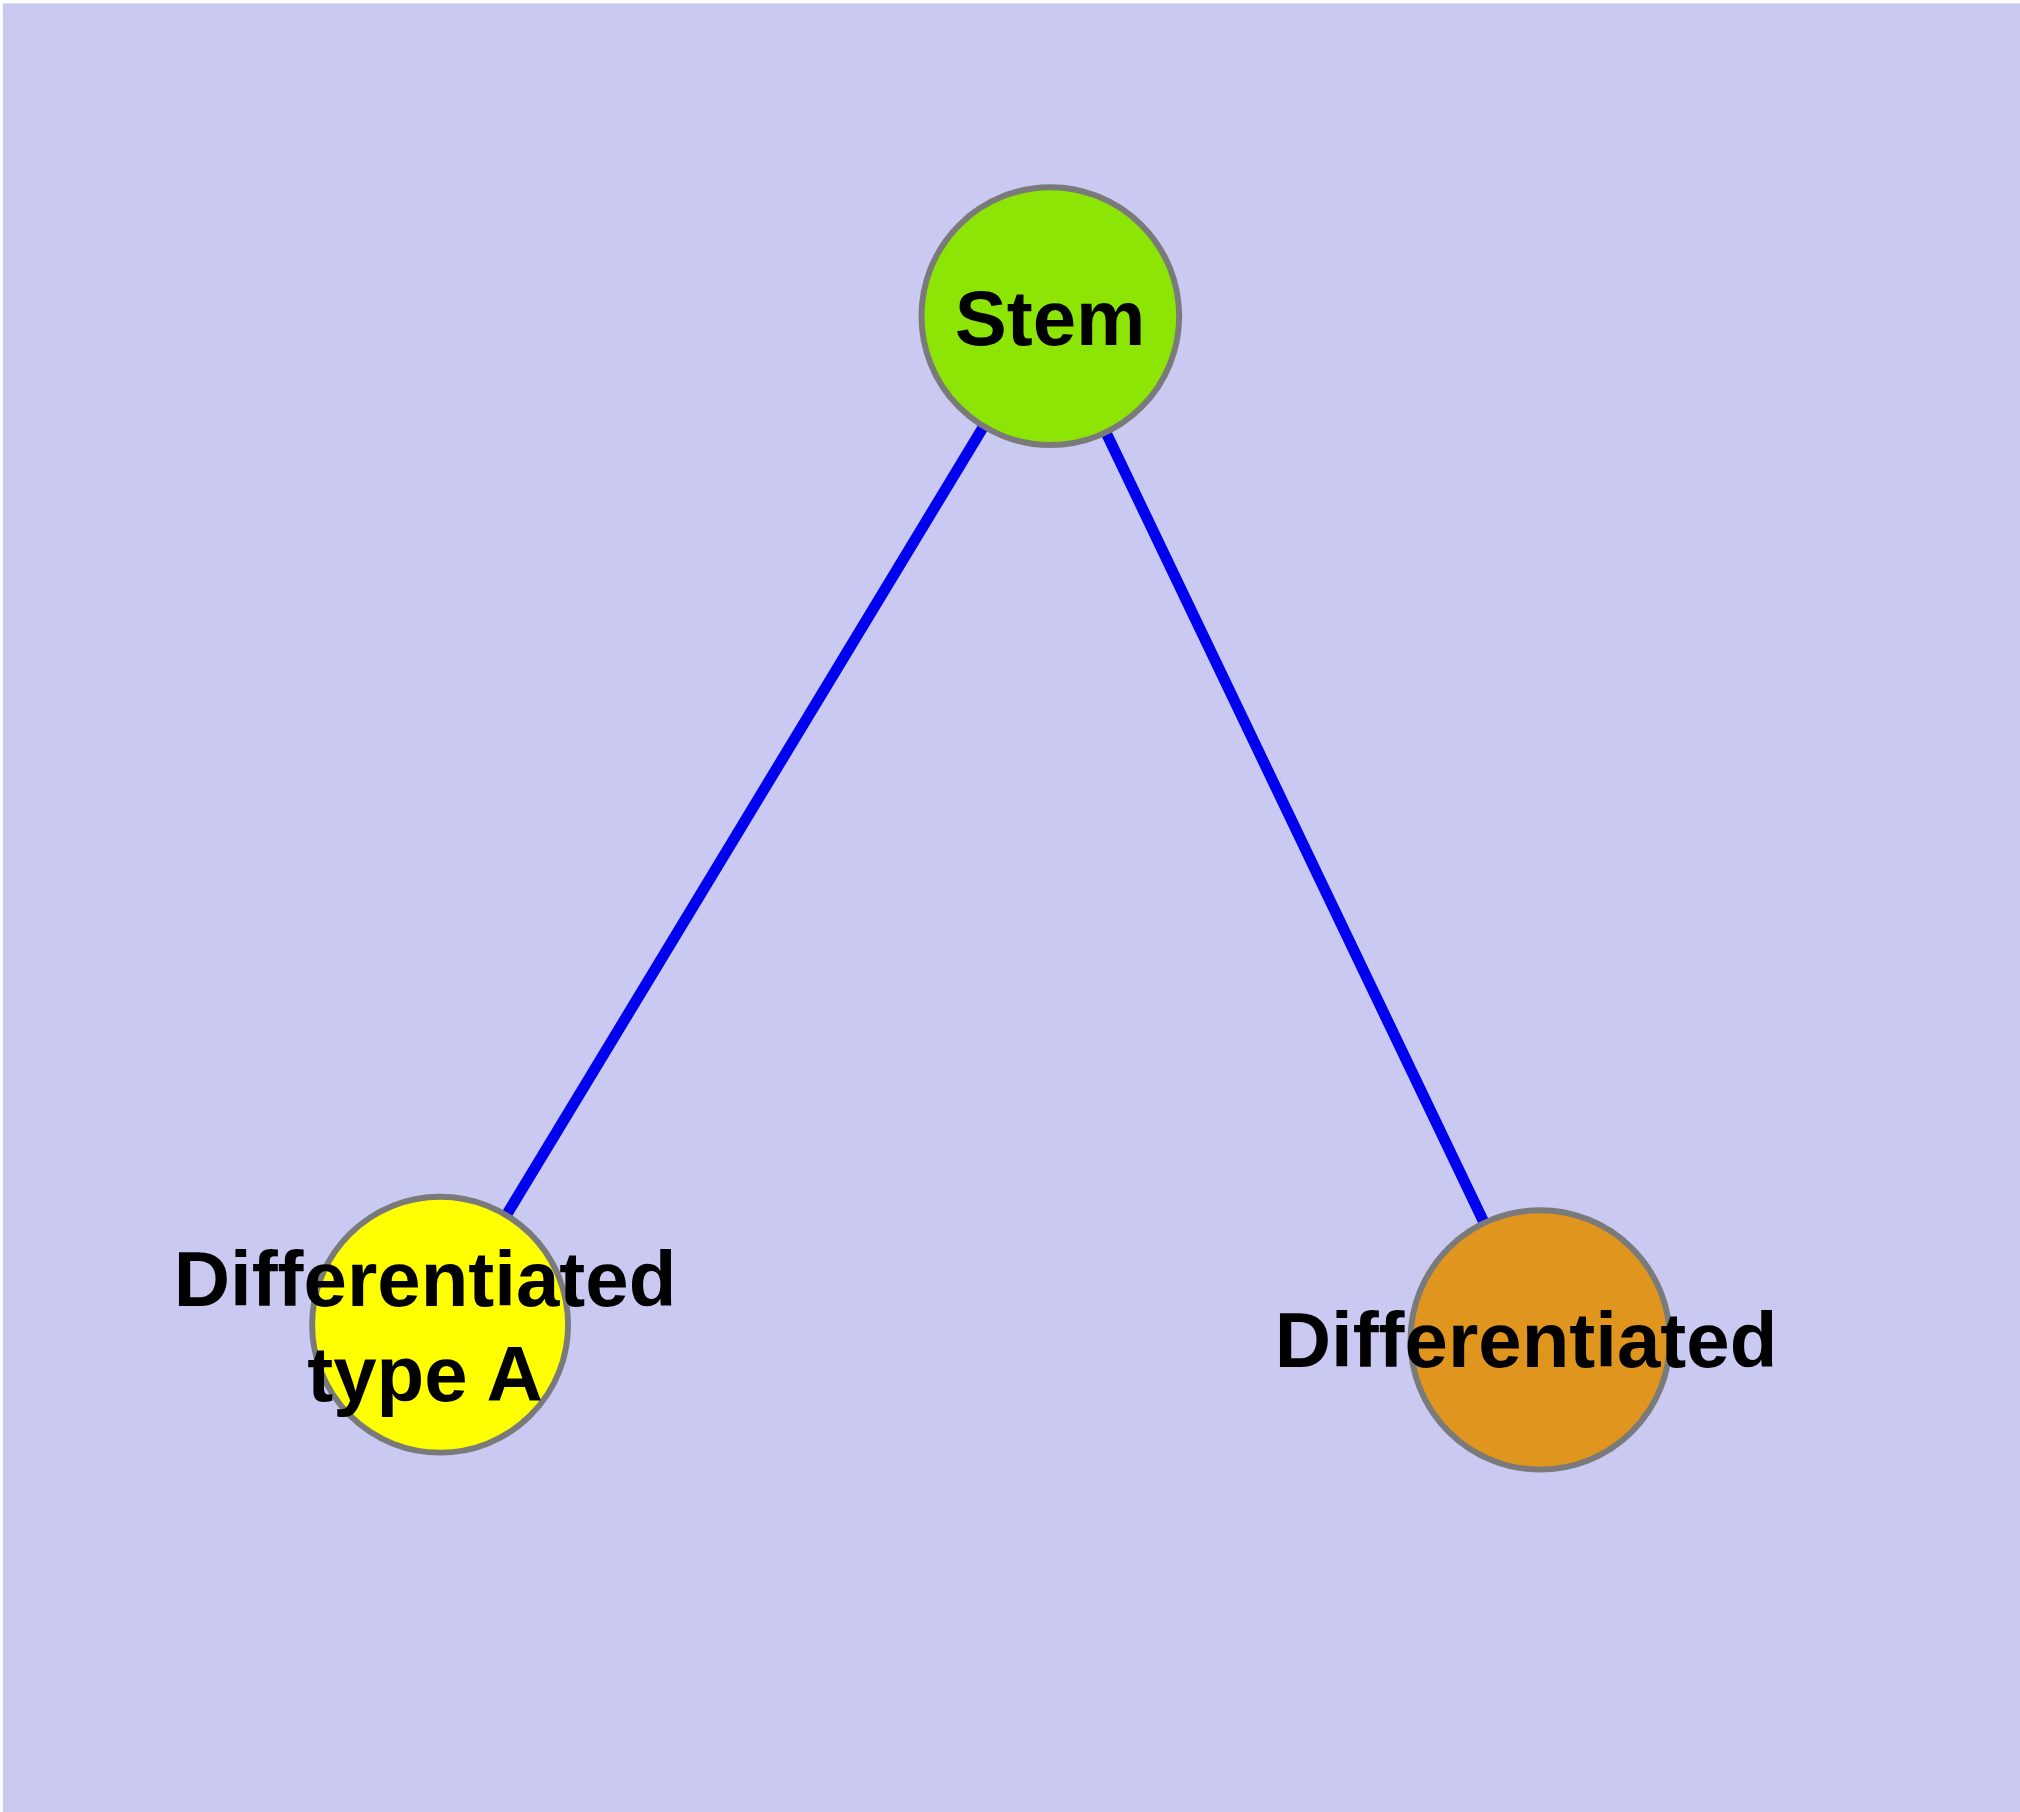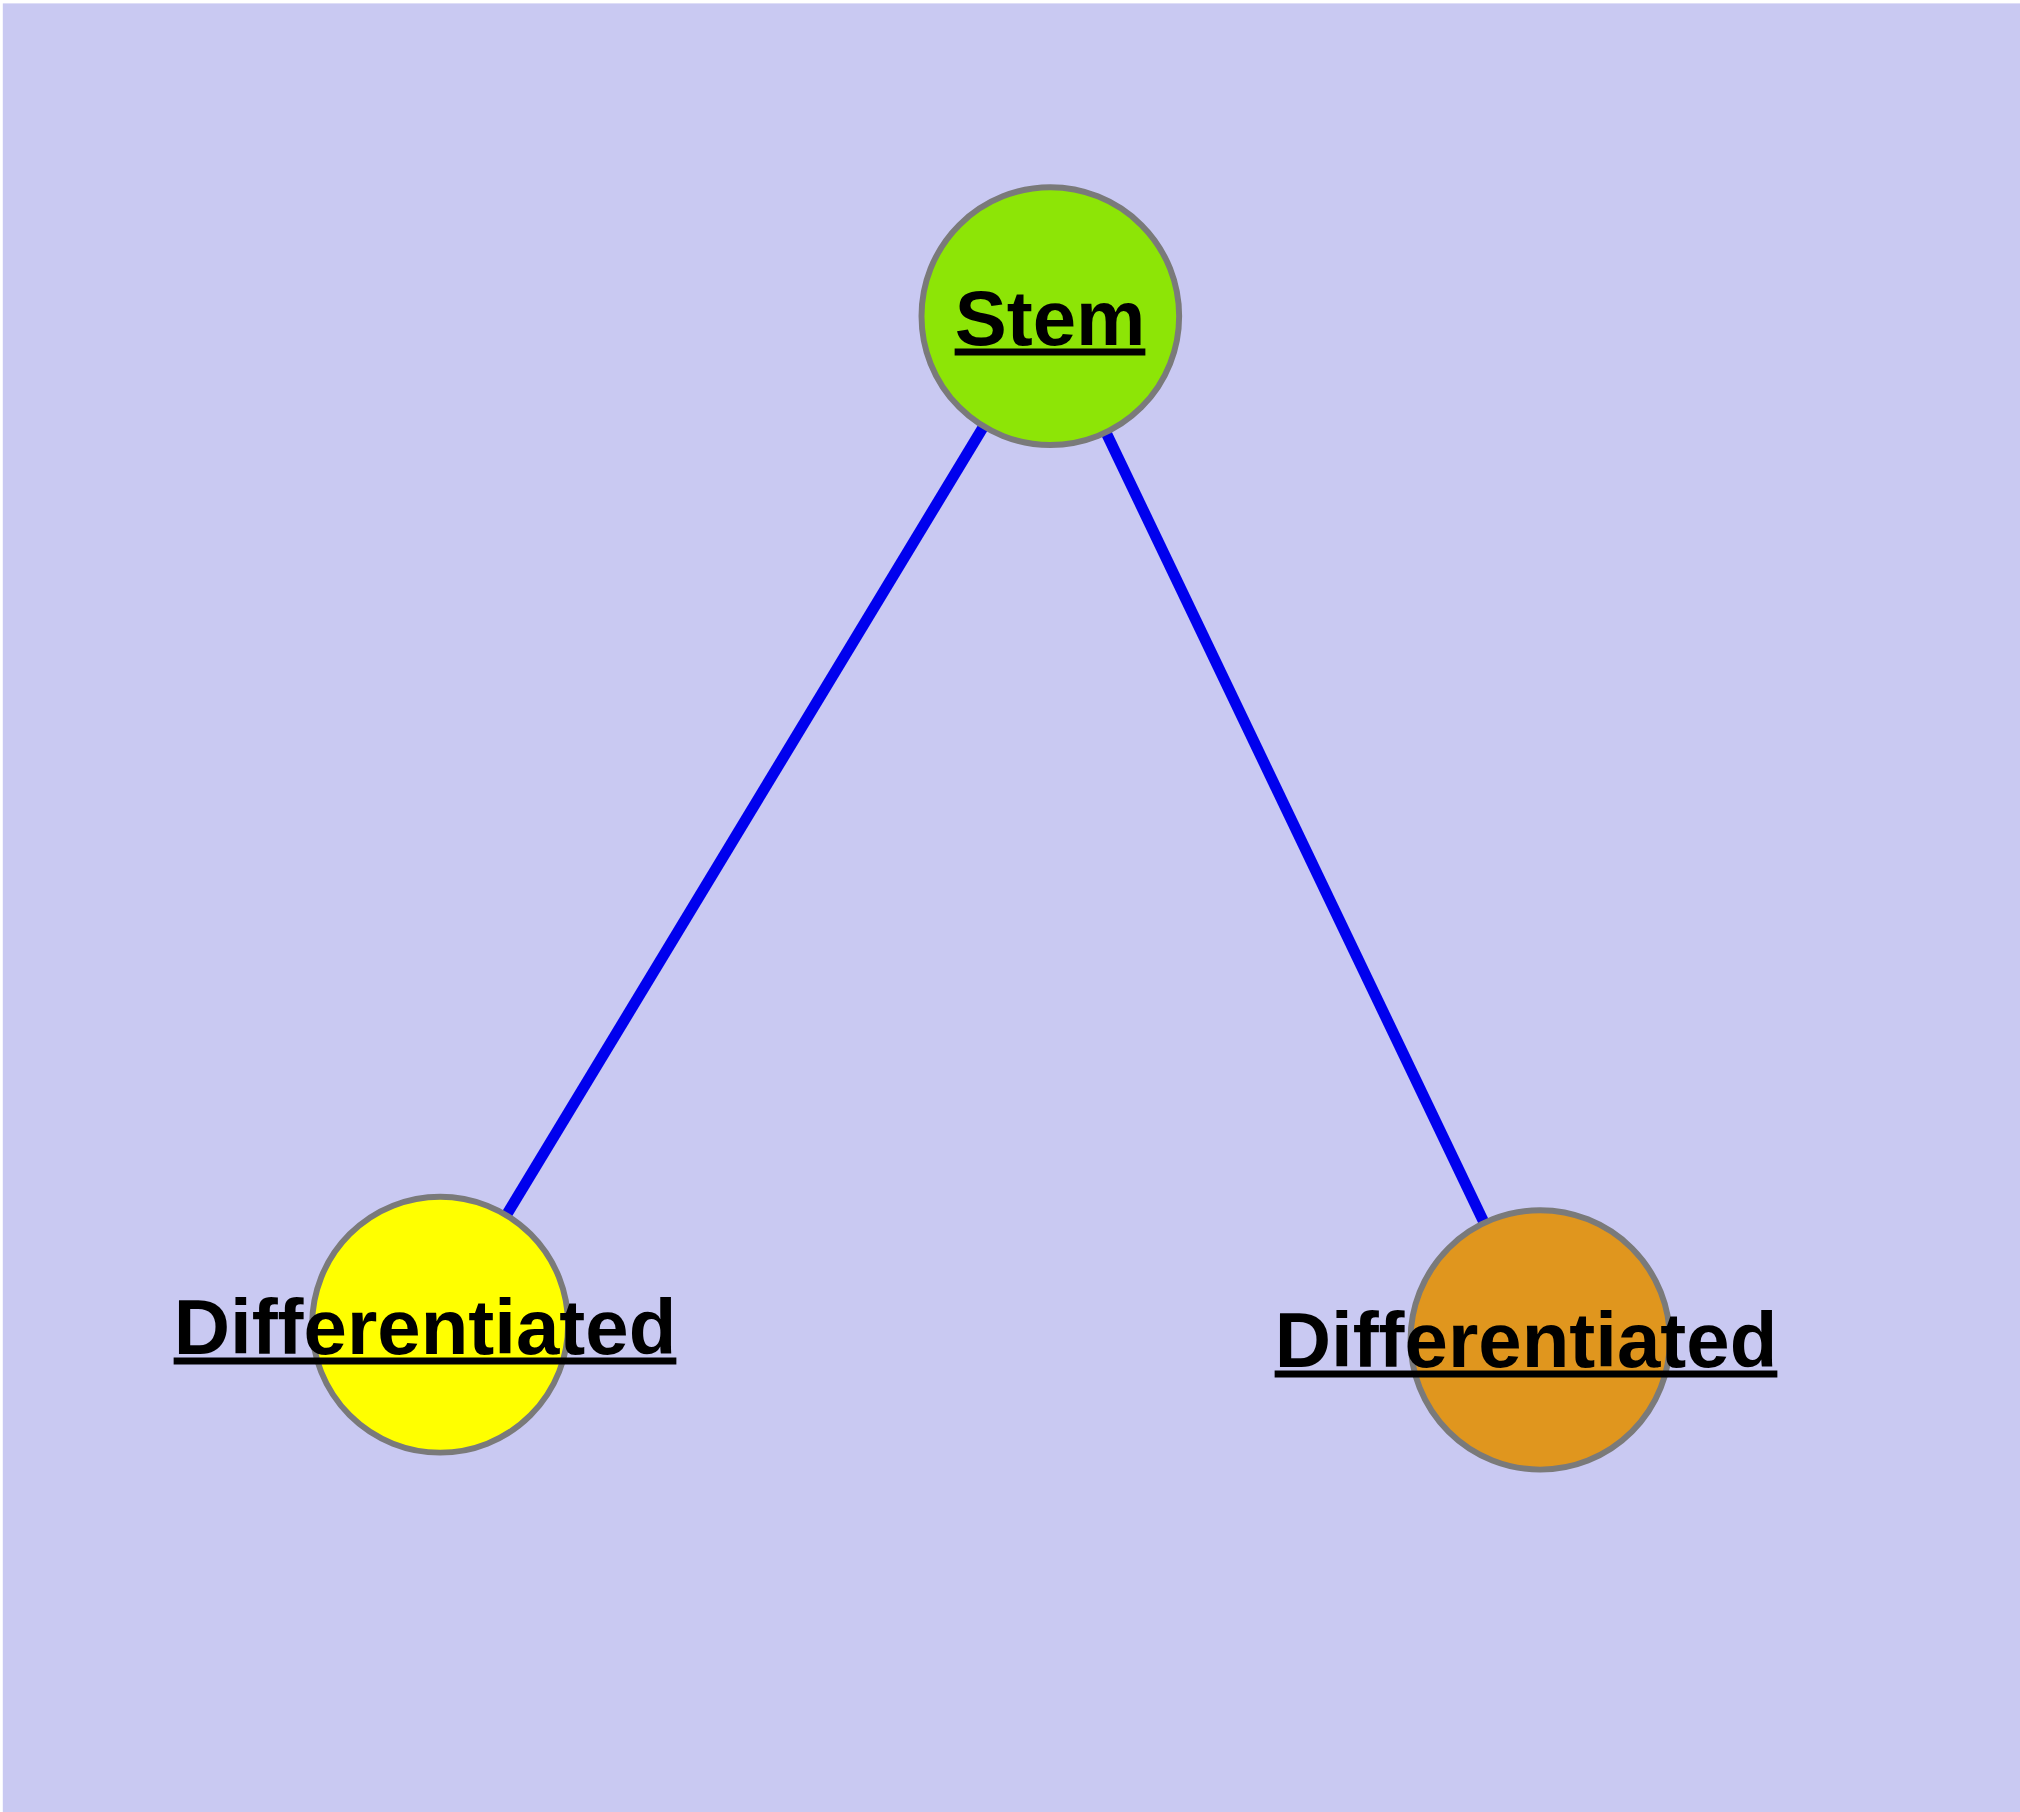--- a/index.html
+++ b/index.html
@@ -28,21 +28,20 @@
     color: #000000;
     font-weight: bold;
     font-size: 78px;
     line-height: 95px;
     text-align: center;
     white-space: nowrap;
     letter-spacing: 0;
   }
   .node-label .label-line {
     display: block;
-    text-decoration: underline;
   }
   #label-stem  { left: 1050px; top: 318px; }
   #label-type-a { left: 425px;  top: 1327px; }
   #label-type-b { left: 1526px; top: 1340px; }
 </style>
 </head>
 <body>
 
 <div class="page">
 
@@ -59,20 +58,21 @@
     <circle cx="519" cy="1563" r="151" stroke-width="7" fill="#FFFF00" stroke="#7A7A7A"></circle>
     <circle cx="1817" cy="1581" r="153" stroke-width="7" fill="#E0961E" stroke="#7A7A7A"></circle>
   </svg>
 
   <div class="node-label" id="label-stem">
     <span class="label-line">Stem</span>
   </div>
 
   <div class="node-label" id="label-type-a">
     <span class="label-line">Differentiated</span>
+    <span class="label-line">type A</span>
   </div>
 
   <div class="node-label" id="label-type-b">
     <span class="label-line">Differentiated</span>
   </div>
 
 </div>
 
 
 </body></html>

